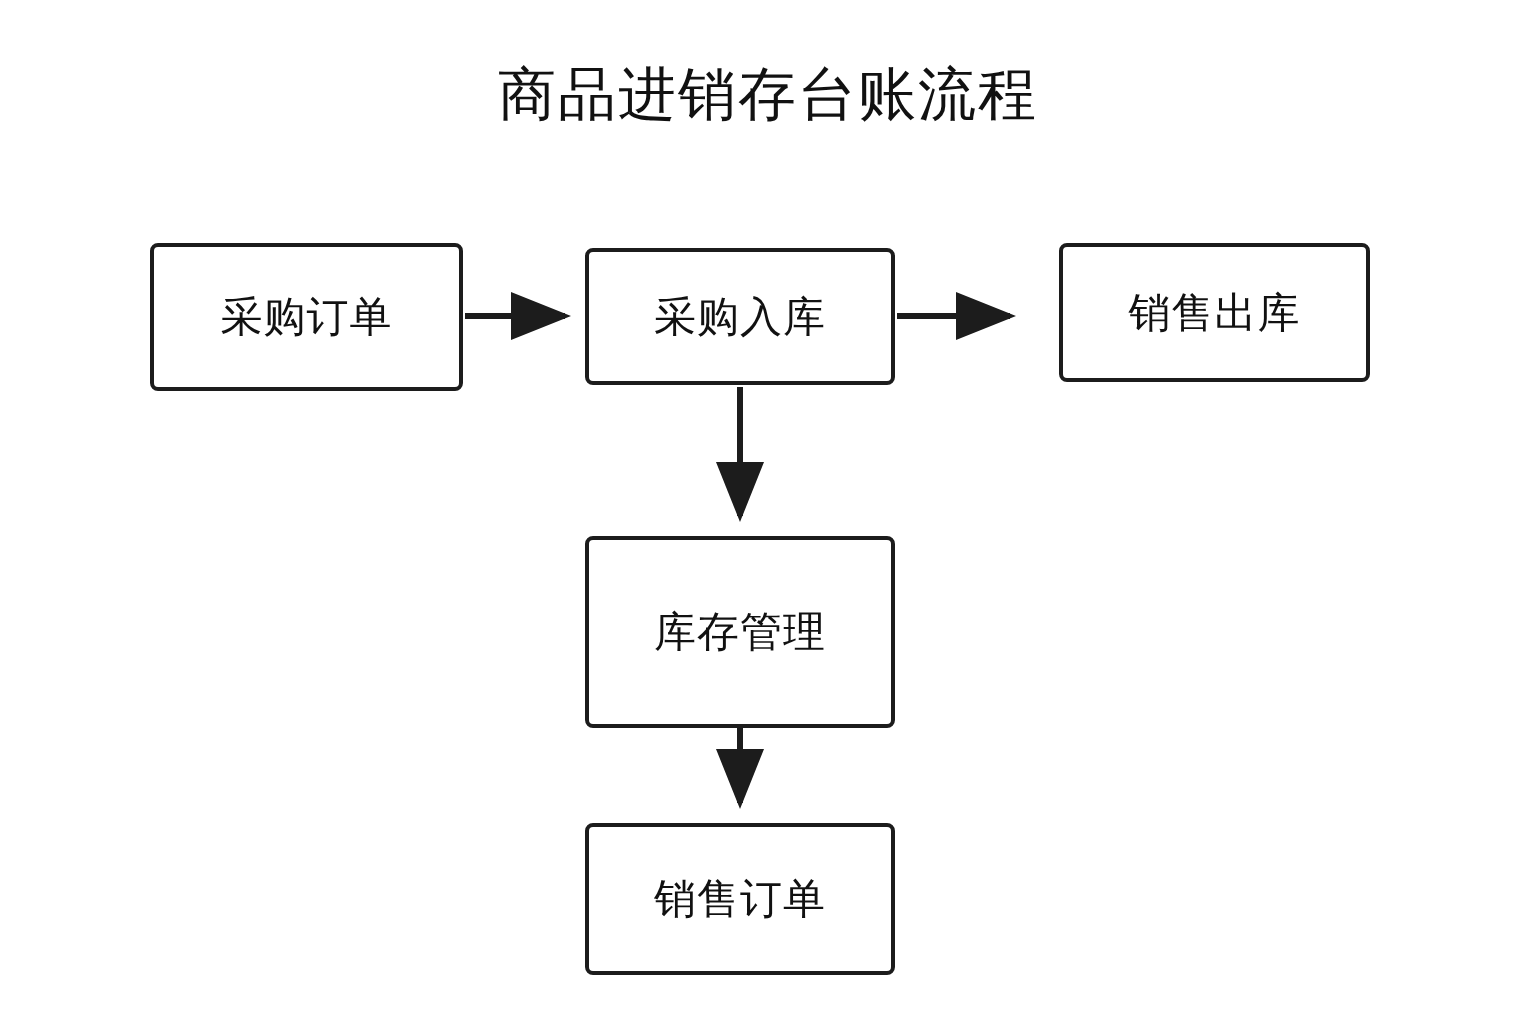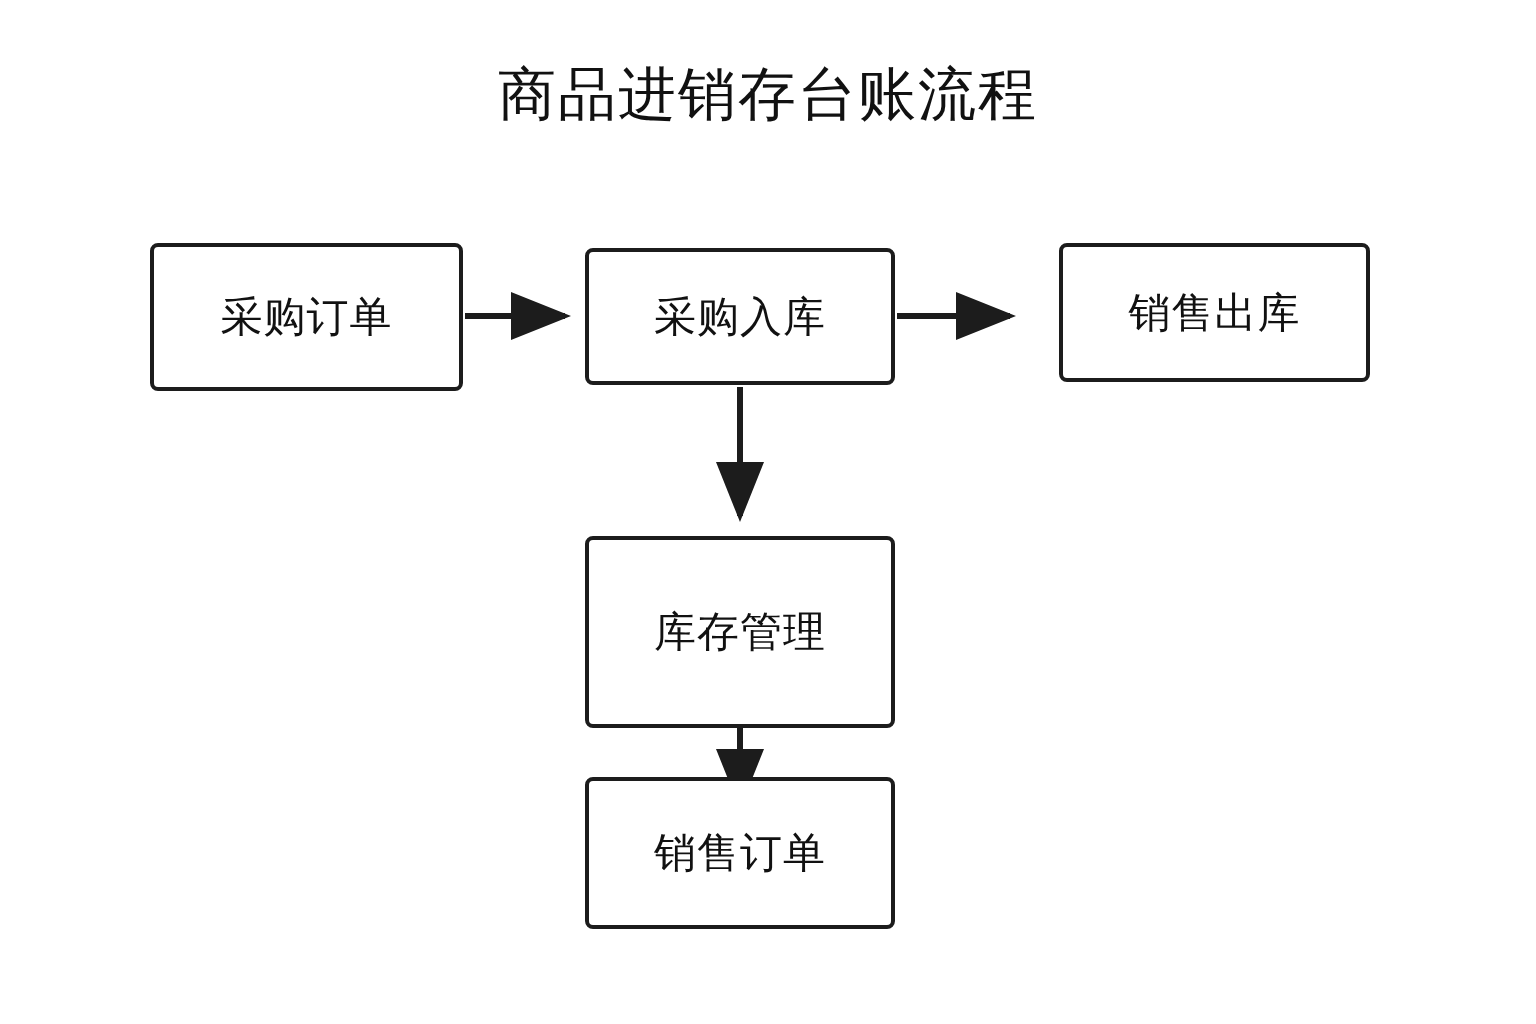--- a/index.html
+++ b/index.html
@@ -43,21 +43,21 @@
     justify-content: center;
     font-size: 42px;
     color: #111111;
     letter-spacing: 1px;
     white-space: nowrap;
   }
   #node-purchase-order { left: 150px;  top: 243px; width: 313px; height: 148px; }
   #node-purchase-in    { left: 585px;  top: 248px; width: 310px; height: 137px; }
   #node-sales-out      { left: 1031px; top: 243px; width: 311px; height: 139px; margin-left: 28px; }
   #node-inventory      { left: 585px;  top: 536px; width: 310px; height: 192px; }
-  #node-sales-order    { left: 585px;  top: 777px; width: 310px; height: 152px; }
+  #node-sales-order    { left: 585px;  top: 823px; width: 310px; height: 152px; }
 
   #edges {
     position: absolute;
     left: 0;
     top: 0;
     width: 1536px;
     height: 1024px;
     pointer-events: none;
   }
 </style>

